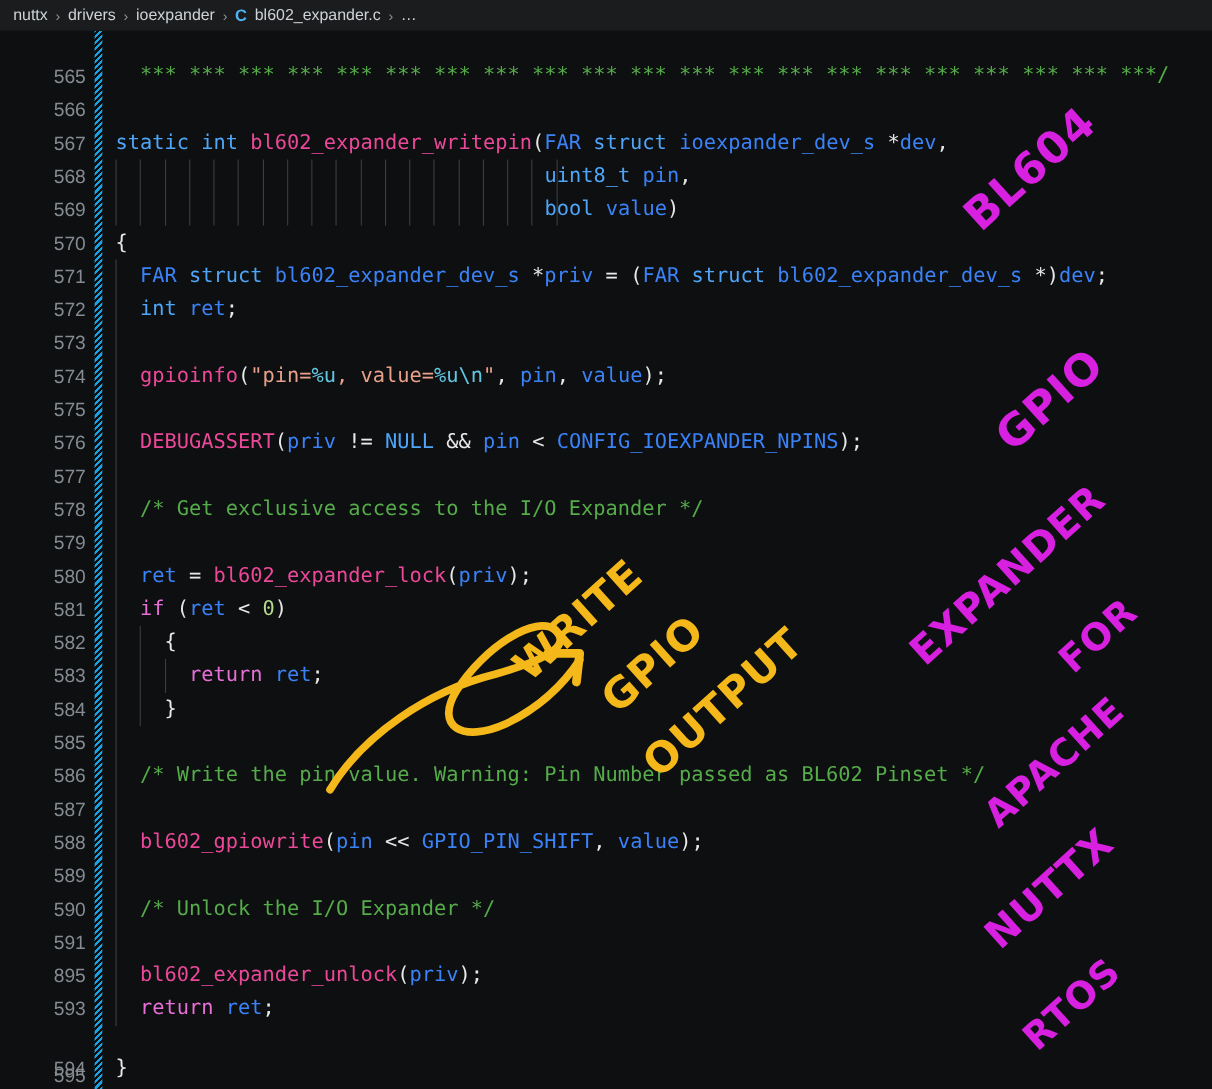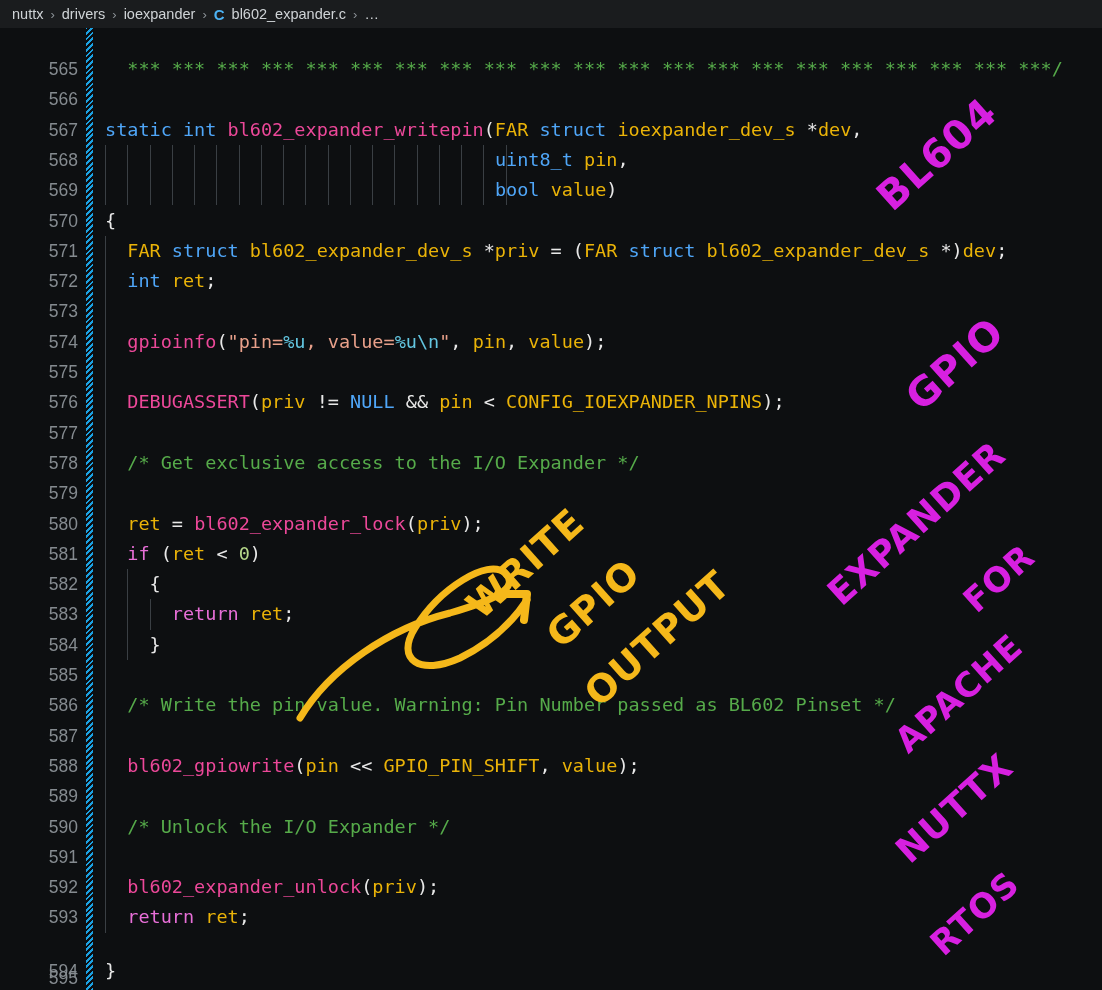--- a/index.html
+++ b/index.html
@@ -97,21 +97,21 @@
     position: absolute;
     width: 1px;
     background: #3a3f44;
     z-index: 2;
   }
 
   
   .kw      { color: #4fa6f8; }   
   .ctl     { color: #e86fd8; }   
   .fn      { color: #ec4899; }   
-  .ident   { color: #eab308; text-align: center; }
+  .ident   { color: #3b82f6; text-align: center; }
   .cmt     { color: #56ab4a; }   
   .str     { color: #e8a08a; }   
   .esc     { color: #63c6e0; }   
   .num     { color: #b6d98a; }   
   .punct   { color: #e8e8e8; }   
 
   
   #annots {
     position: absolute;
     left: 0; top: 0;
@@ -196,21 +196,21 @@
       <div class="code-line" style="top: 541.1px;"><span class="lnum">582</span><span class="ltext"><span class="punct"> </span><span class="punct"> </span><span class="punct"> </span><span class="punct"> </span><span class="punct">{</span></span></div>
       <div class="code-line" style="top: 571.4px;"><span class="lnum">583</span><span class="ltext"><span class="punct"> </span><span class="punct"> </span><span class="punct"> </span><span class="punct"> </span><span class="punct"> </span><span class="punct"> </span><span class="ctl">return</span><span class="punct"> </span><span class="ident">ret</span><span class="punct">;</span></span></div>
       <div class="code-line" style="top: 601.7px;"><span class="lnum">584</span><span class="ltext"><span class="punct"> </span><span class="punct"> </span><span class="punct"> </span><span class="punct"> </span><span class="punct">}</span></span></div>
       <div class="code-line" style="top: 632px;"><span class="lnum">585</span><span class="ltext"></span></div>
       <div class="code-line" style="top: 662.3px;"><span class="lnum">586</span><span class="ltext"><span class="cmt">  /* Write the pin value. Warning: Pin Number passed as BL602 Pinset */</span></span></div>
       <div class="code-line" style="top: 692.6px;"><span class="lnum">587</span><span class="ltext"></span></div>
       <div class="code-line" style="top: 722.9px;"><span class="lnum">588</span><span class="ltext"><span class="punct"> </span><span class="punct"> </span><span class="fn">bl602_gpiowrite</span><span class="punct">(</span><span class="ident">pin</span><span class="punct"> </span><span class="punct">&lt;</span><span class="punct">&lt;</span><span class="punct"> </span><span class="ident">GPIO_PIN_SHIFT</span><span class="punct">,</span><span class="punct"> </span><span class="ident">value</span><span class="punct">)</span><span class="punct">;</span></span></div>
       <div class="code-line" style="top: 753.2px;"><span class="lnum">589</span><span class="ltext"></span></div>
       <div class="code-line" style="top: 783.5px;"><span class="lnum">590</span><span class="ltext"><span class="cmt">  /* Unlock the I/O Expander */</span></span></div>
       <div class="code-line" style="top: 813.8px;"><span class="lnum">591</span><span class="ltext"></span></div>
-      <div class="code-line" style="top: 844.1px;"><span class="lnum">592</span><span class="ltext"><span class="punct"> </span><span class="punct"> </span><span class="fn">bl602_expander_unlock</span><span class="punct">(</span><span class="ident">priv</span><span class="punct">)</span><span class="punct">;</span></span></div>
+      <div class="code-line" style="top: 844.1px;"><span class="lnum">895</span><span class="ltext"><span class="punct"> </span><span class="punct"> </span><span class="fn">bl602_expander_unlock</span><span class="punct">(</span><span class="ident">priv</span><span class="punct">)</span><span class="punct">;</span></span></div>
       <div class="code-line" style="top: 874.4px;"><span class="lnum">593</span><span class="ltext"><span class="punct"> </span><span class="punct"> </span><span class="ctl">return</span><span class="punct"> </span><span class="ident">ret</span><span class="punct">;</span></span></div>
       <div class="code-line" style="top: 904.7px; margin-top: 23px;"><span class="lnum">594</span><span class="ltext"><span class="punct">}</span></span></div>
       <div class="code-line" style="top: 935px;"><span class="lnum">595</span><span class="ltext"></span></div>
     </div>
 
   <div id="annots">
     <svg id="arrow-svg" width="1102" height="962" style="position:absolute;left:0;top:0;">
       <path d="M 300,690 C 330,640 390,600 450,585
                C 495,572 520,560 505,545
                C 488,530 440,560 415,600

